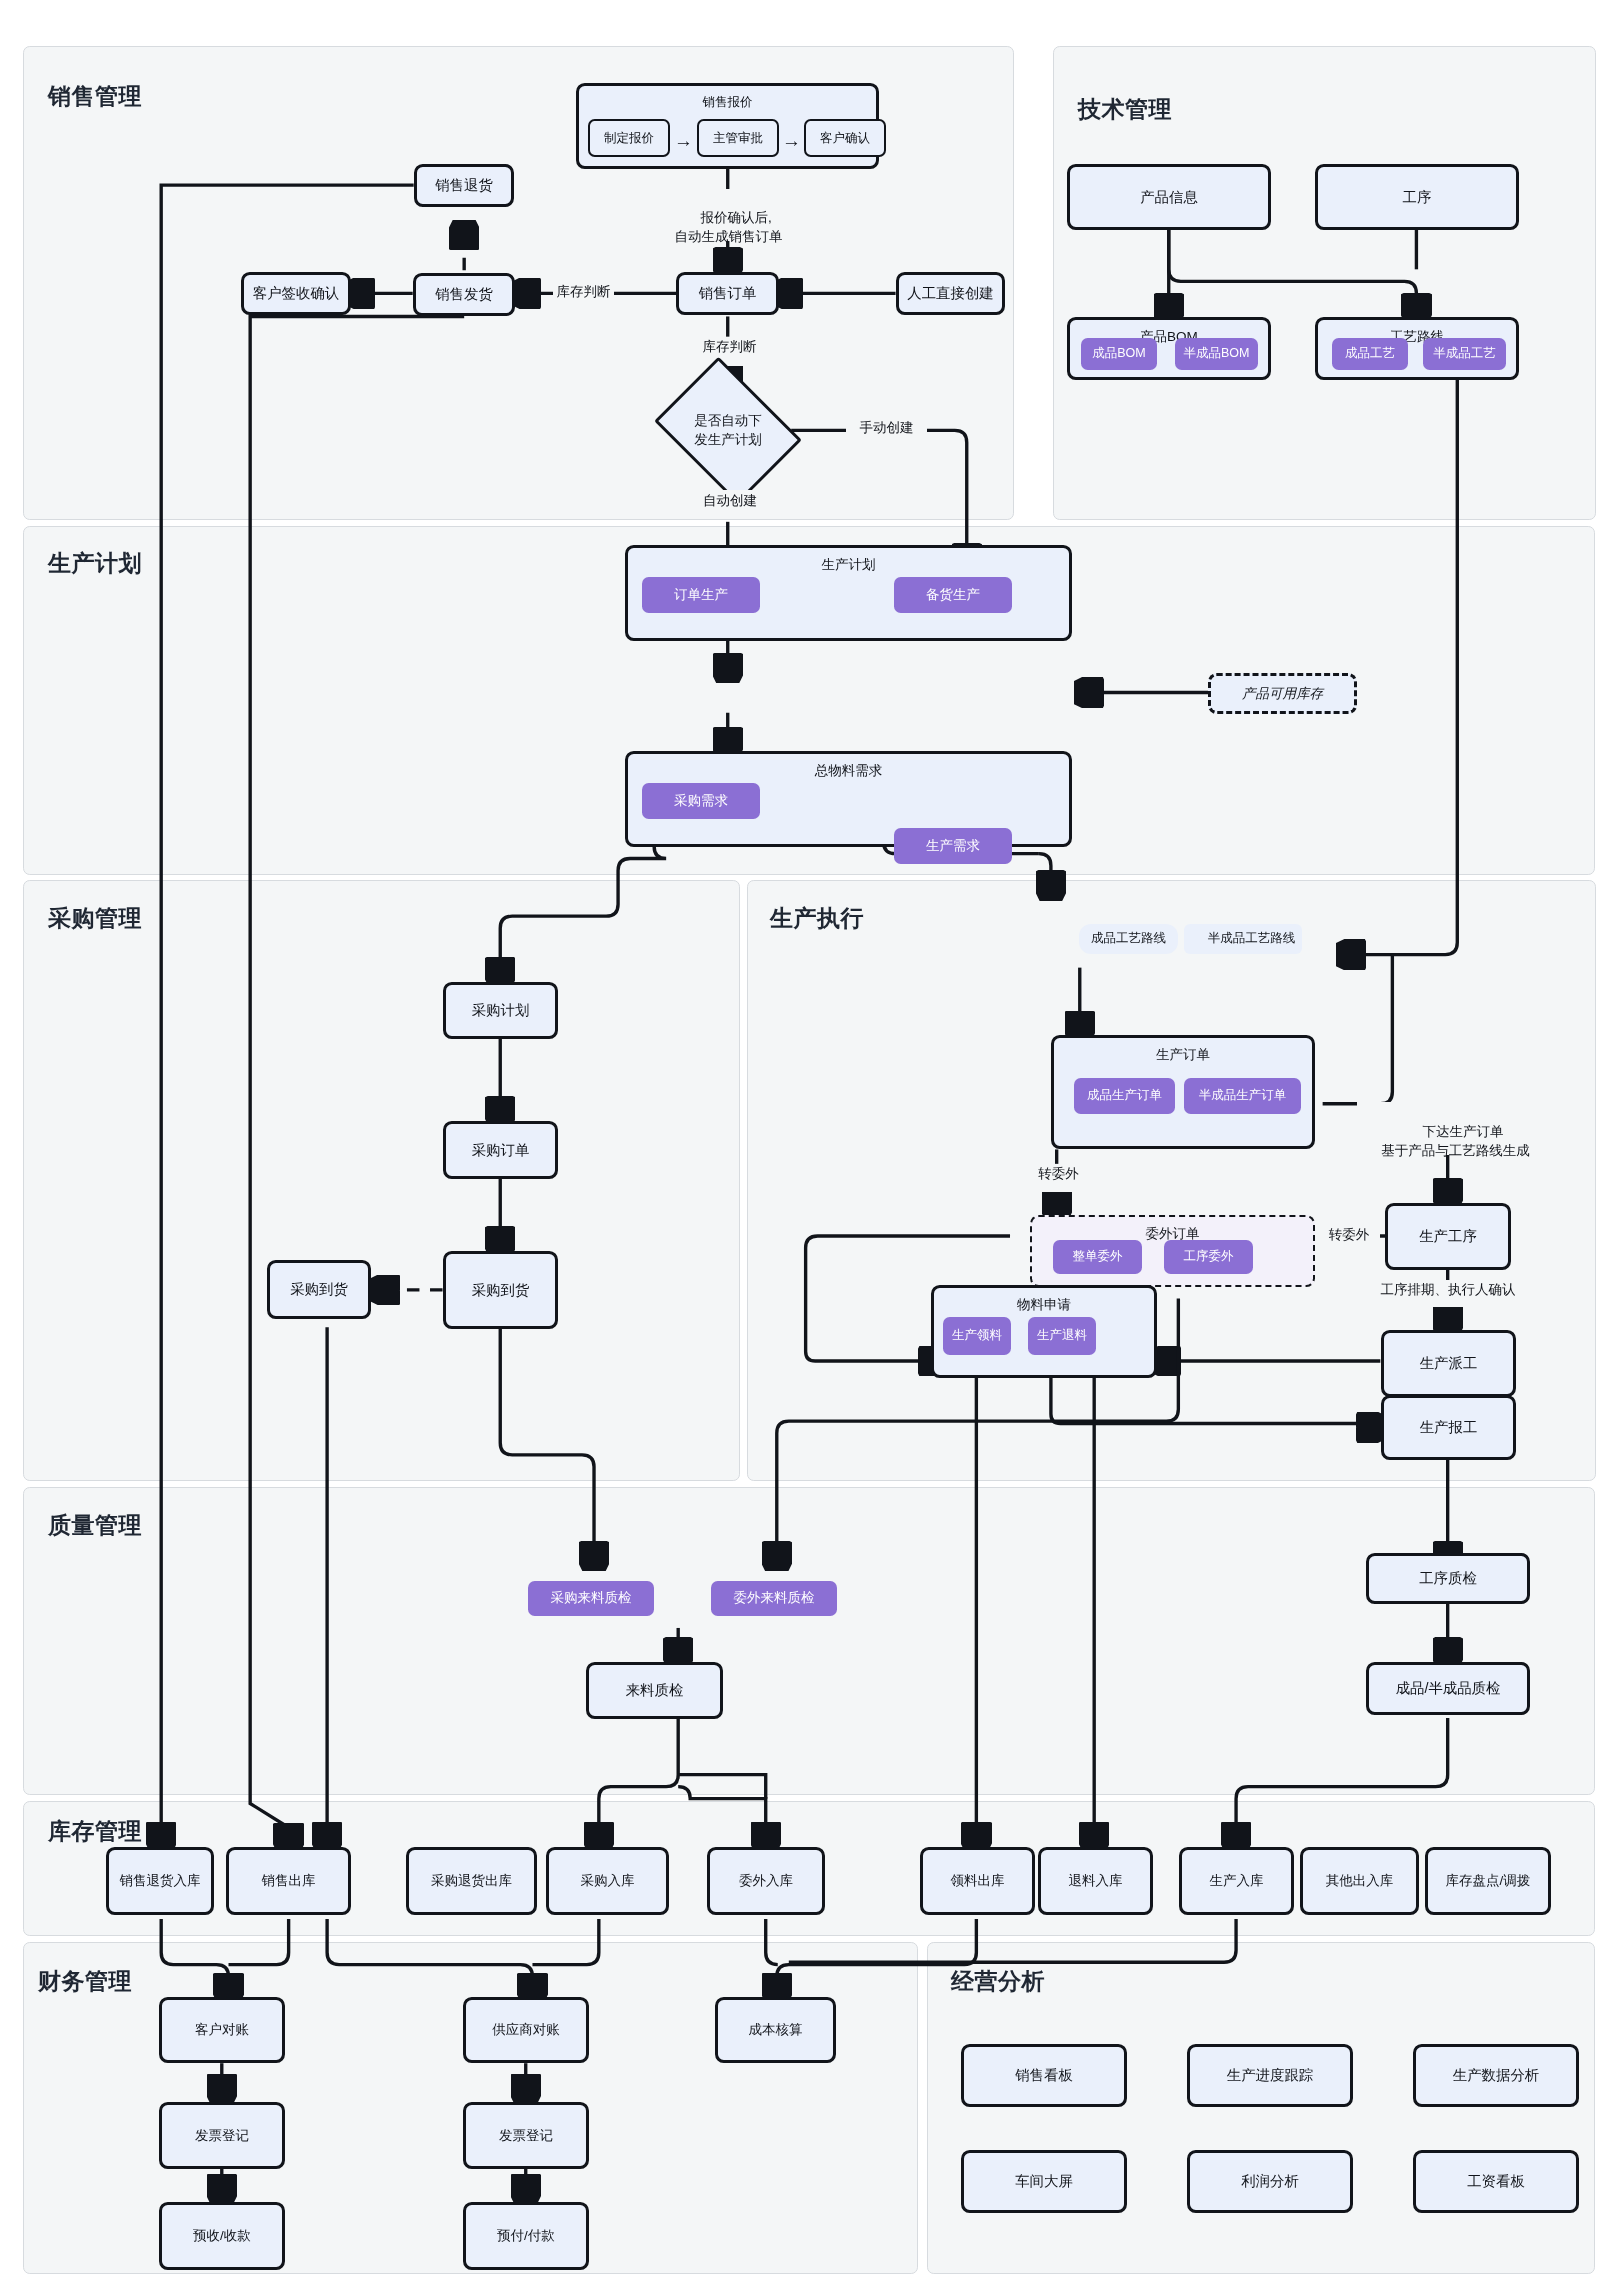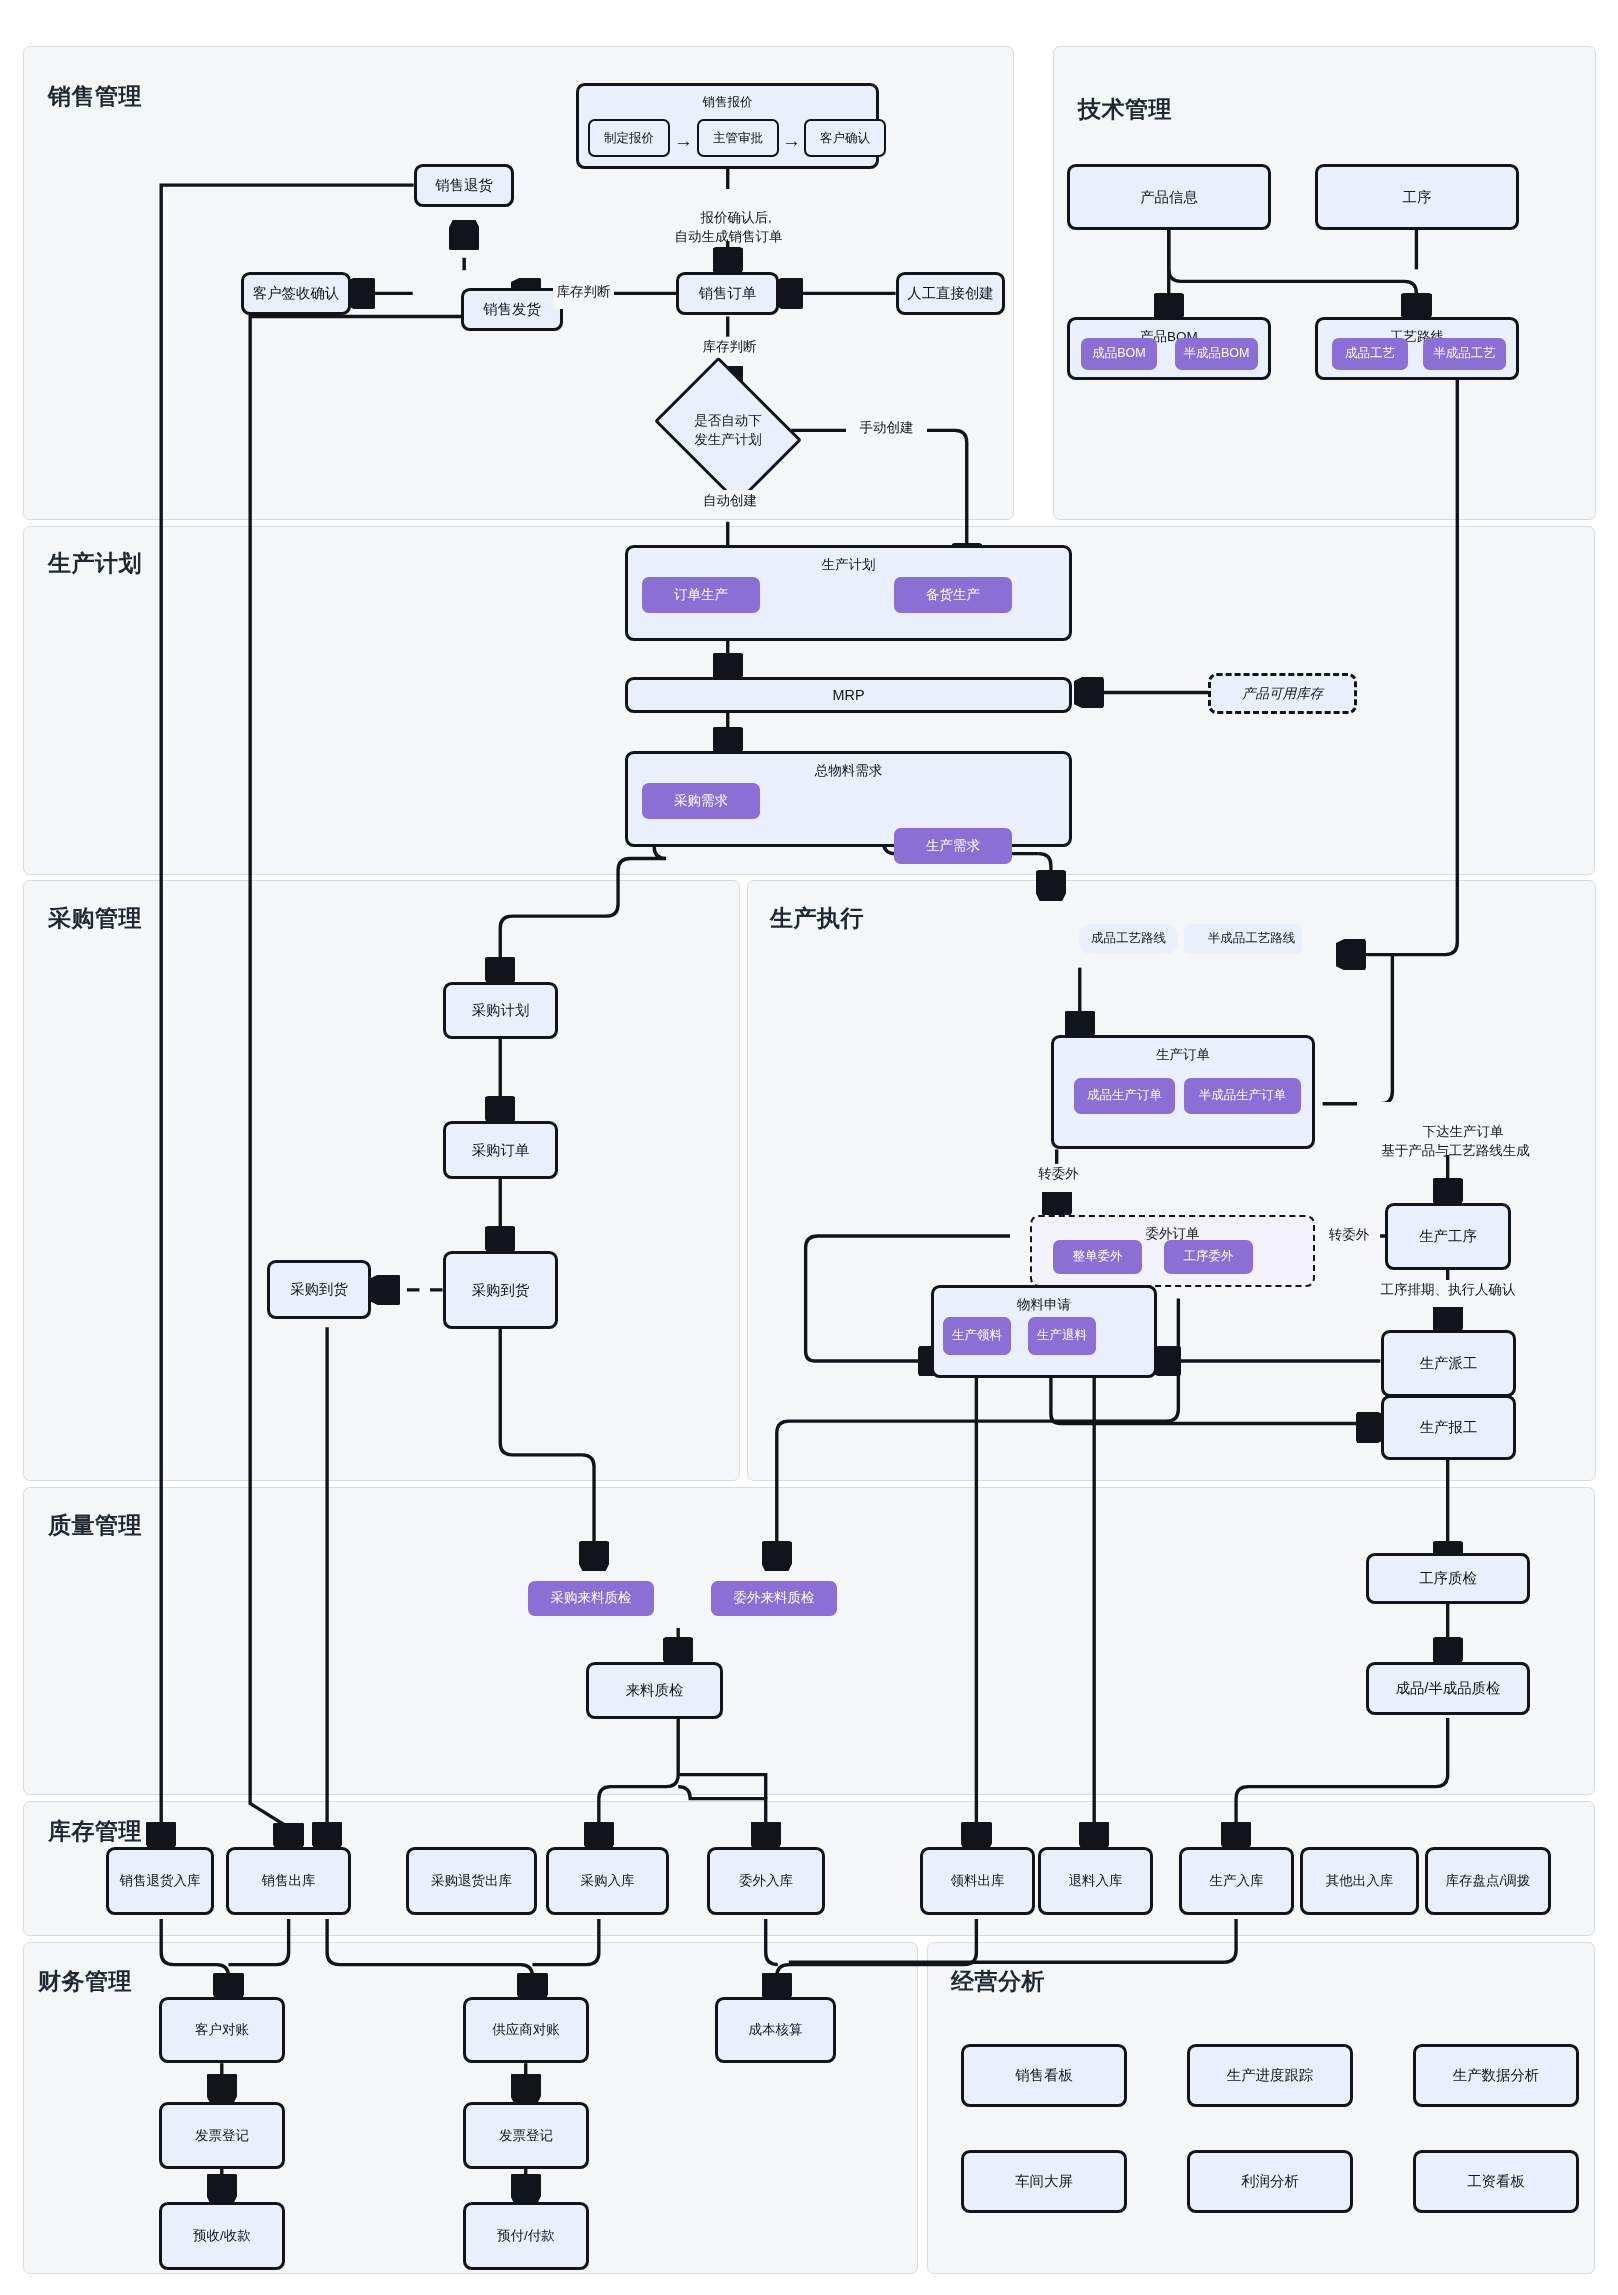--- a/index.html
+++ b/index.html
@@ -200,21 +200,21 @@
     <span style="white-space:pre-line;">报价确认后,
 自动生成销售订单</span>
   </div>
 
   <div class="node" style="left:414px;top:164px;width:100px;height:43px;font-size:14.4px;">
     <span>销售退货</span>
   </div>
   <div class="node" style="left:241px;top:272px;width:110px;height:43px;font-size:14.4px;">
     <span>客户签收确认</span>
   </div>
-  <div class="node" style="left:413px;top:288px;width:102px;height:43px;font-size:14.4px;margin-left:48px;">
+  <div class="node" style="left:413px;top:273px;width:102px;height:43px;font-size:14.4px;">
     <span>销售发货</span>
   </div>
   <div class="lbl-mask" style="left:553px;top:278px;width:61px;height:31px;"></div>
   <div class="edgelabel" style="left:553px;top:283px;width:61px;font-size:13.5px;">库存判断</div>
 
   <div class="node" style="left:676px;top:272px;width:103px;height:43px;font-size:14.4px;">
     <span>销售订单</span>
   </div>
   <div class="node" style="left:896px;top:272px;width:109px;height:43px;font-size:14.4px;">
     <span>人工直接创建</span>
@@ -265,23 +265,20 @@
   <div class="node group" style="left:625px;top:545px;width:447px;height:96px;">
     <span class="grp-title" style="font-size:13.5px;">生产计划</span>
   </div>
   <div class="chip" style="left:642px;top:577px;width:118px;height:36px;font-size:13.5px;">
     <span>订单生产</span>
   </div>
   <div class="chip" style="left:894px;top:577px;width:118px;height:36px;font-size:13.5px;">
     <span>备货生产</span>
   </div>
 
-  <div class="node" style="left:625px;top:677px;width:447px;height:36px;font-size:14.4px;">
-    <span>MRP</span>
-  </div>
 
   <div class="node dashed" style="left:1208px;top:673px;width:149px;height:41px;font-size:13.5px;font-style:italic;border-width:3.4px;">
     <span>产品可用库存</span>
   </div>
 
   <div class="node group" style="left:625px;top:751px;width:447px;height:96px;">
     <span class="grp-title" style="font-size:13.5px;">总物料需求</span>
   </div>
   <div class="chip" style="left:642px;top:783px;width:118px;height:36px;font-size:13.5px;">
     <span>采购需求</span>

